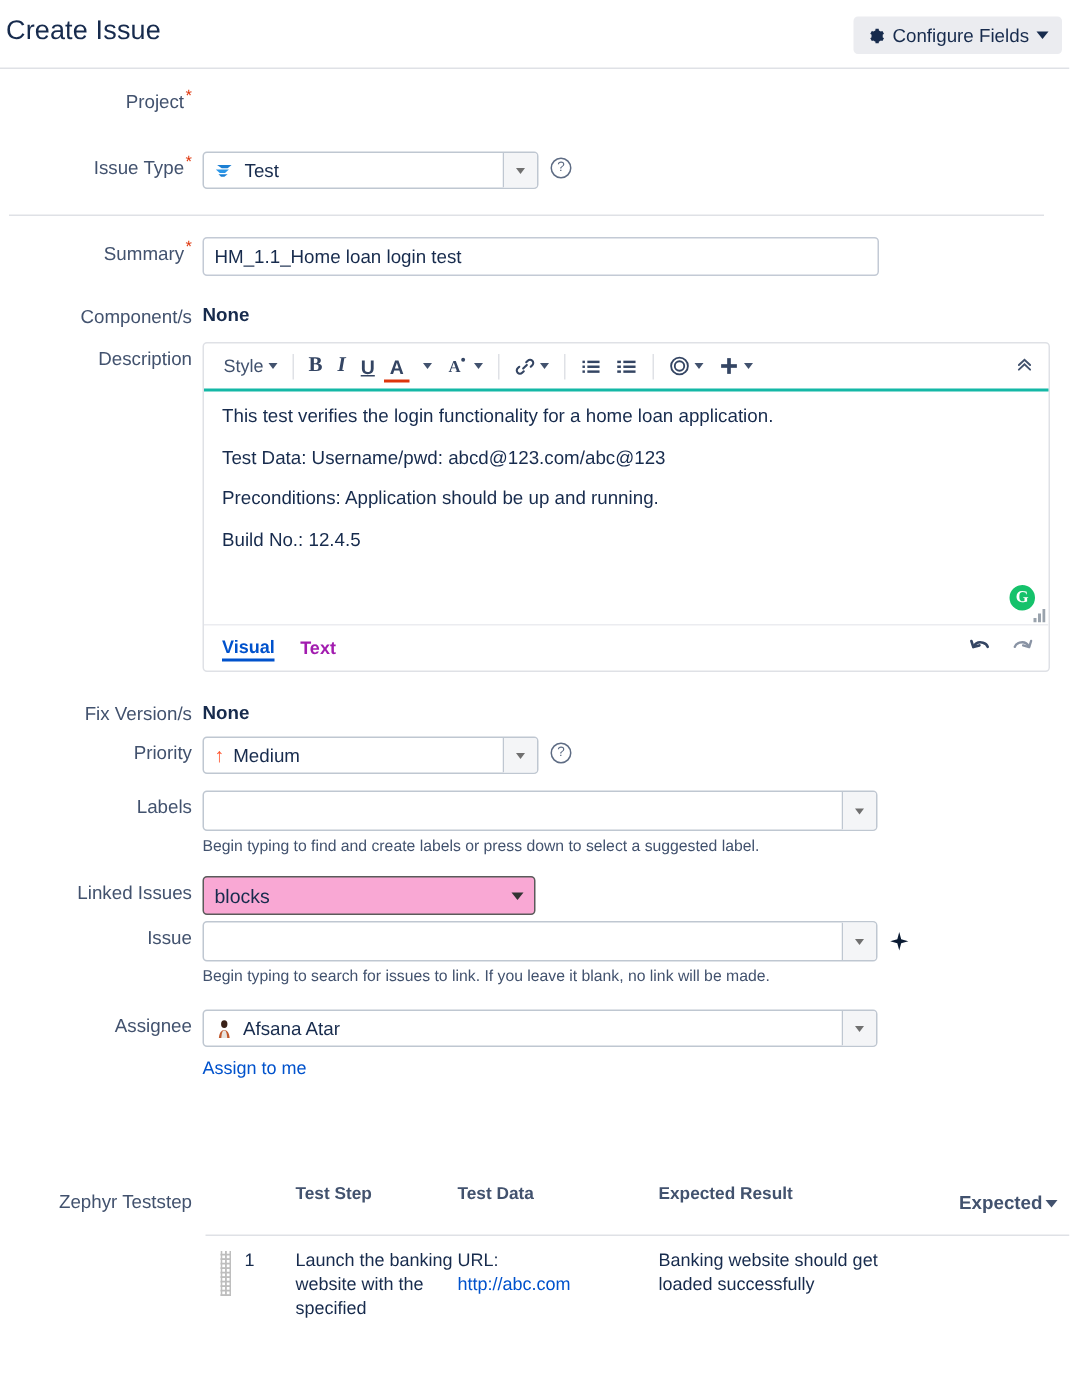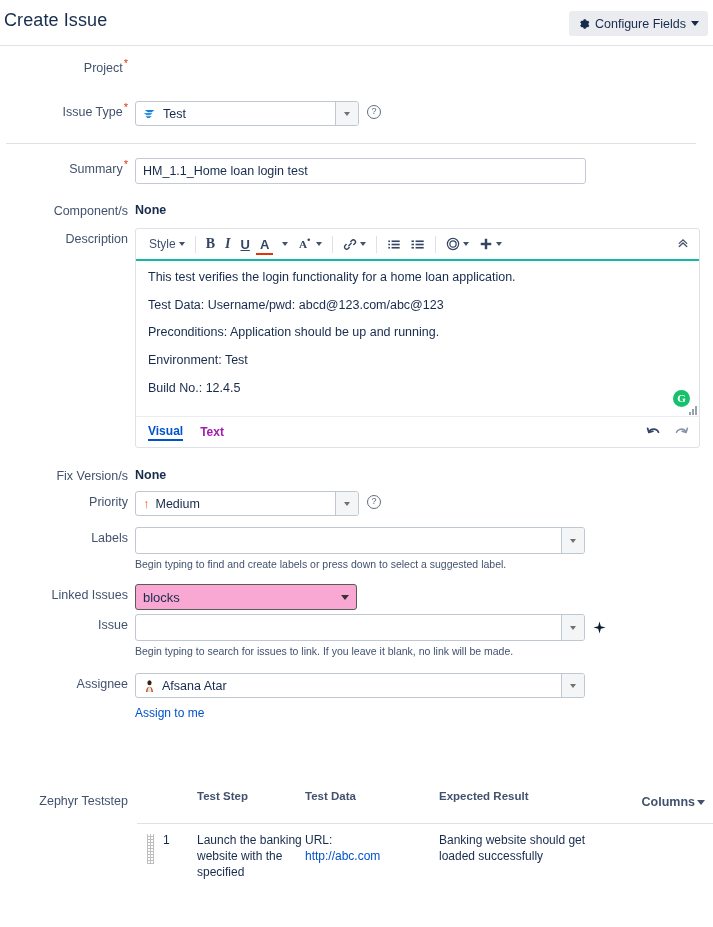--- a/index.html
+++ b/index.html
@@ -252,21 +252,20 @@
               <path d="M3 8.5 8 3.8l5 4.7"></path>
                 <path d="M3 12.6 8 7.9l5 4.7"></path>
             </svg>
           </div>
         </div>
 
         <div class="ebody">
           <p>This test verifies the login functionality for a home loan application.</p>
           <p>Test Data: Username/pwd: abcd@123.com/abc@123</p>
           <p>Preconditions: Application should be up and running.</p>
-          <p>Environment: Test</p>
           <p>Build No.: 12.4.5</p>
           <div class="grammarly">G</div>
           <svg class="grip" viewBox="0 0 9 9" fill="#9aa3ad">
             <rect x="7" y="0" width="2" height="9"></rect>
               <rect x="4" y="3" width="2" height="6"></rect>
               <rect x="1" y="6" width="2" height="3"></rect>
           </svg>
         </div>
 
         <div class="efoot">
@@ -381,21 +380,21 @@
     <div class="lbl">Zephyr Teststep</div>
   </div>
 
   <div class="zt-head">
     <div style="width:60px;"></div>
     <div style="width:108px;">Test Step</div>
     <div style="width:134px;">Test Data</div>
     <div style="width:150px;">Expected Result</div>
   </div>
   <div class="zt-cols">
-    <span>Columns</span>
+    <span>Expected</span>
     <span class="caret" style="border-top-color:#42526e;"></span>
   </div>
   <div class="zt-rule"></div>
 
   <div class="zt-row">
     <div style="width:26px;display:flex;justify-content:center;">
       <div class="drag-grip"></div>
     </div>
     <div style="width:34px;" class="cell">1</div>
     <div style="width:108px;" class="cell">Launch the banking website with the specified</div>

